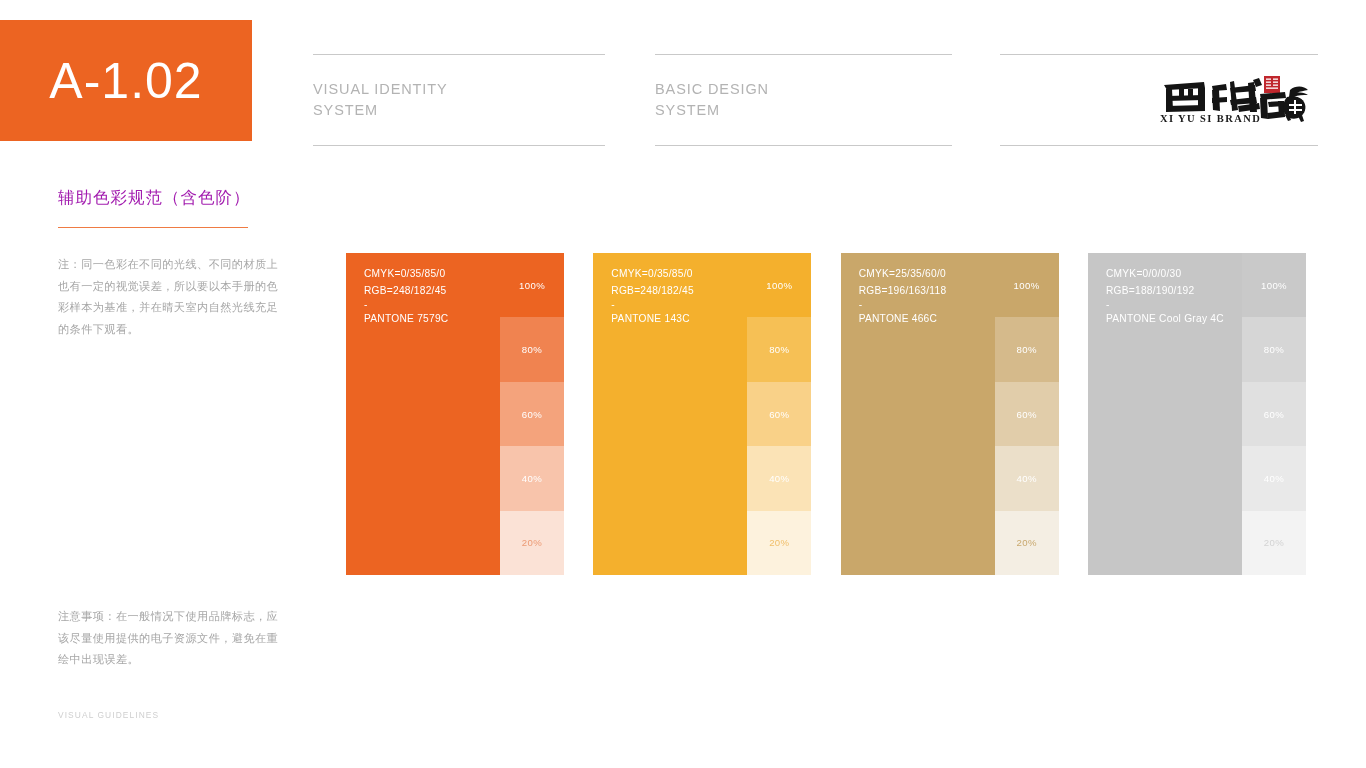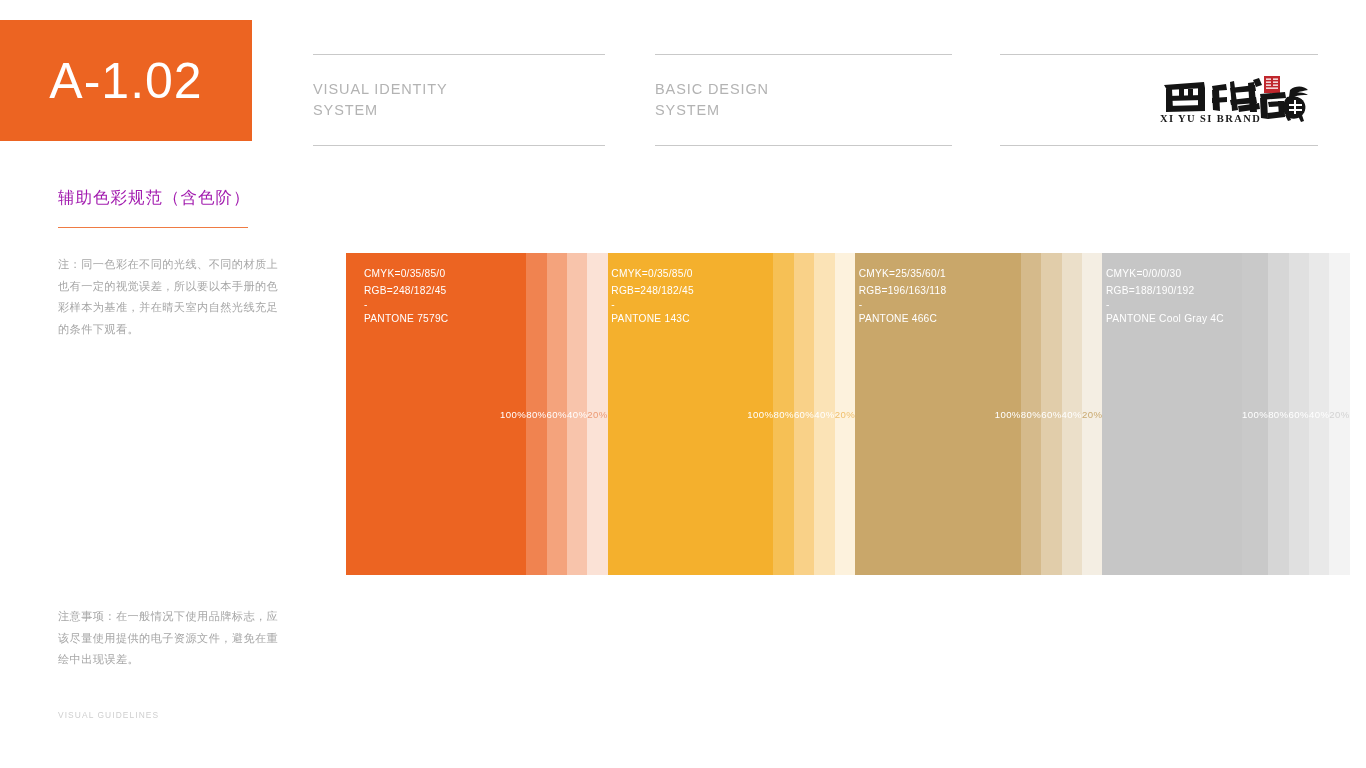--- a/index.html
+++ b/index.html
@@ -166,21 +166,21 @@
   .swatch-info .dash { display: block; line-height: 1.2; }
 
   .tint-col {
     position: absolute;
     right: 0;
     top: 0;
     width: 64px;
     height: 322px;
     z-index: 3;
     display: flex;
-    flex-direction: row;
+    flex-direction: column;
   }
   .tint-cell {
     flex: 1;
     display: flex;
     align-items: center;
     justify-content: center;
     font-size: 9.6px;
     letter-spacing: .4px;
   }
 </style>
@@ -327,21 +327,21 @@
             <span>40%</span>
           </div>
           <div class="tint-cell" style="background: rgb(253, 242, 221); color: rgb(240, 191, 106);">
             <span>20%</span>
           </div>
         </div>
       </div>
       <div class="swatch-panel">
         <div class="swatch-base" style="background: rgb(201, 167, 106);"></div>
         <div class="swatch-info">
-          <span class="" style="display: block;">CMYK=25/35/60/1</span>
+          <span class="" style="display: block;">CMYK=25/35/60/0</span>
           <span class="" style="display: block;">RGB=196/163/118</span>
           <span class="dash" style="display: block;">-</span>
           <span class="" style="display: block;">PANTONE 466C</span>
         </div>
         <div class="tint-col">
           <div class="tint-cell" style="background: rgb(201, 167, 106); color: rgb(255, 255, 255);">
             <span>100%</span>
           </div>
           <div class="tint-cell" style="background: rgb(213, 186, 139); color: rgb(255, 255, 255);">
             <span>80%</span>

